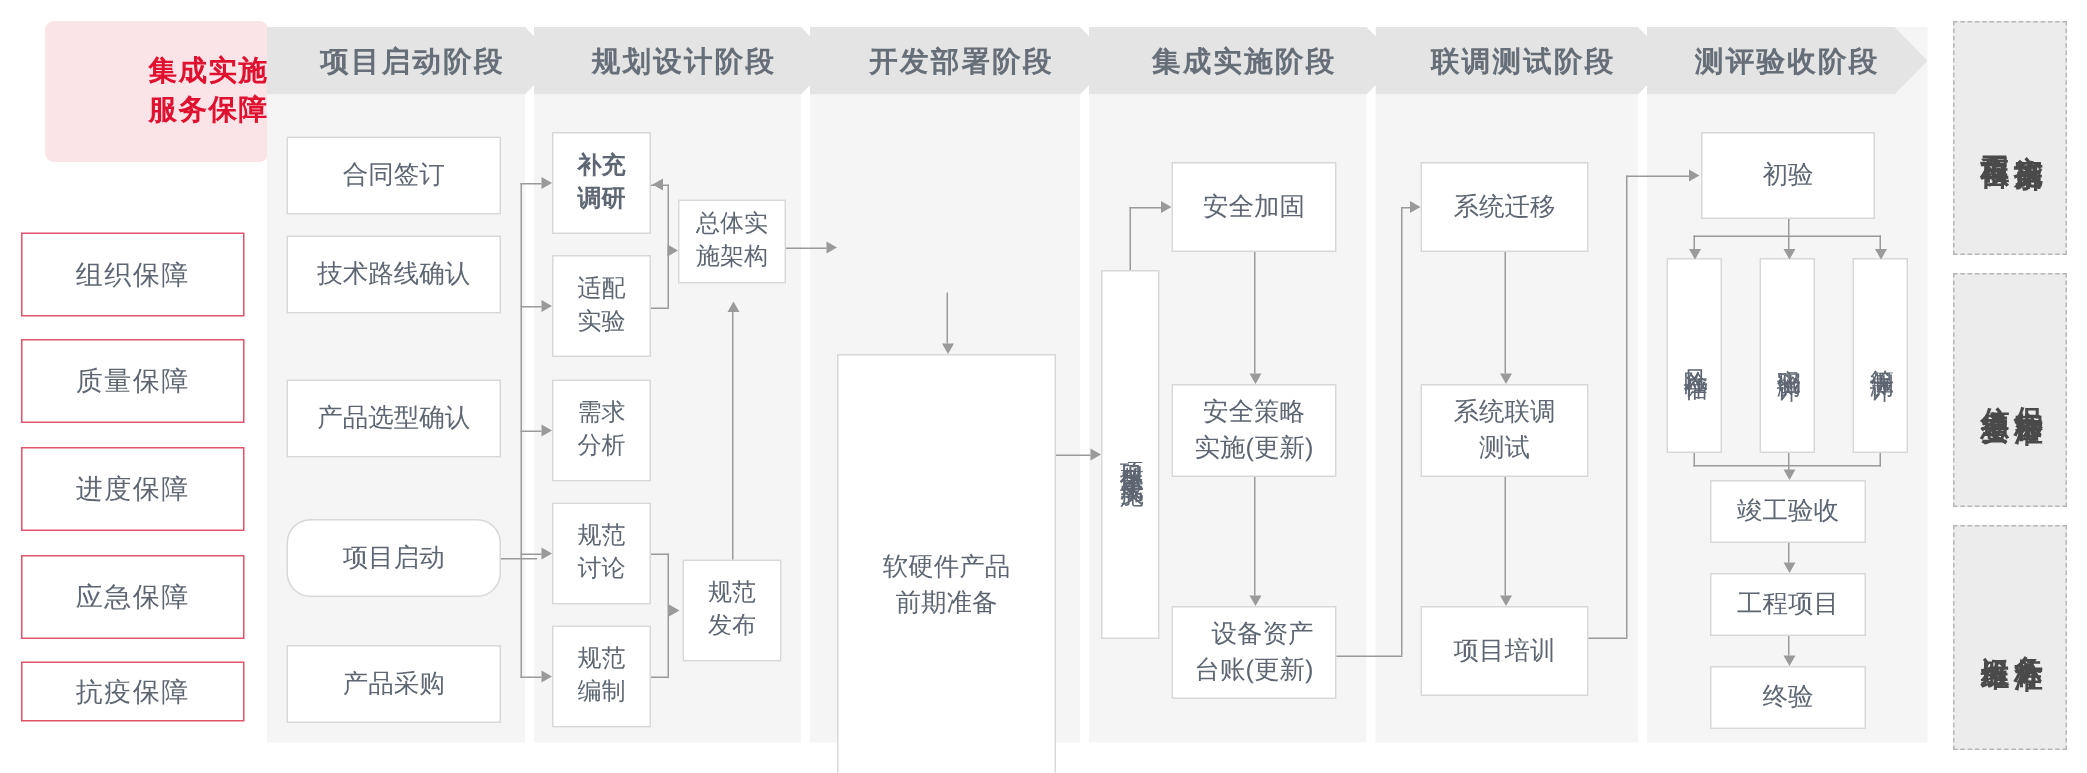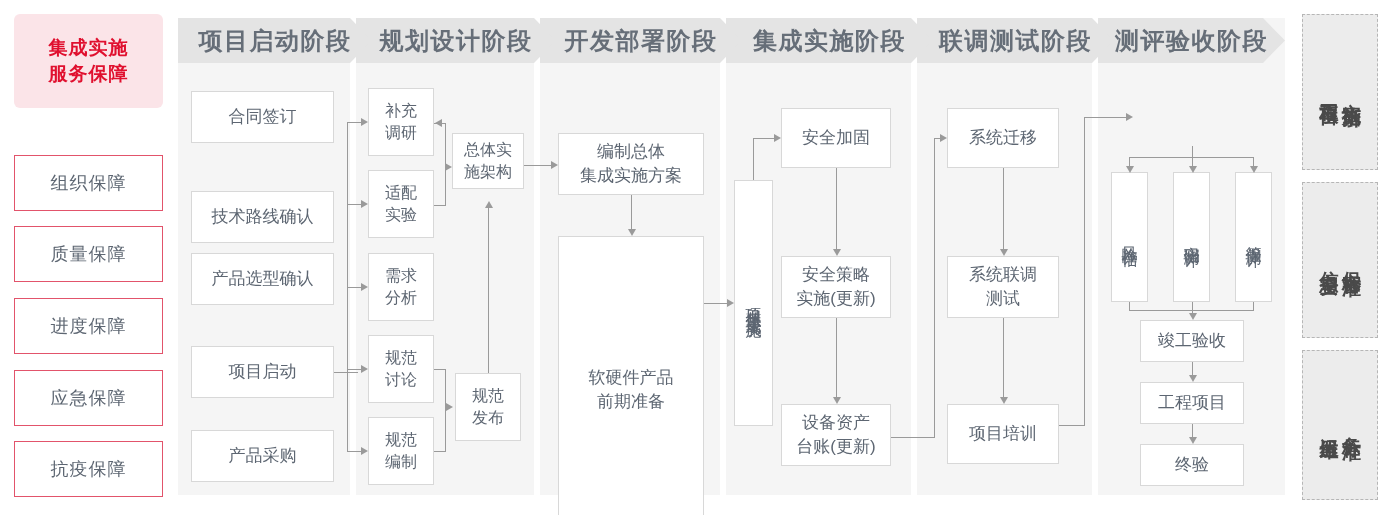--- a/index.html
+++ b/index.html
@@ -39,21 +39,21 @@
   }
 
   
   .col-body{
     background:#f5f5f5;
   }
   .col-head{
     background:#e4e4e4;
     color:#666e78;
     font-weight:bold;
-    font-size:24px;
+    font-size:19px;
     display:flex;align-items:center;justify-content:center;
     letter-spacing:1.5px;
     clip-path:polygon(0 0, calc(100% - 22px) 0, 100% 50%, calc(100% - 22px) 100%, 0 100%);
   }
   .col-head.first{
     clip-path:polygon(0 0, calc(100% - 22px) 0, 100% 50%, calc(100% - 22px) 100%, 0 100%);
   }
 
   
   .node{
@@ -116,85 +116,84 @@
     letter-spacing:2px;
     line-height:1.18;
     height:auto;
   }
 </style>
 </head>
 <body>
 
 <div id="root">
 
-  <div class="abs side-title" style="left:14px;top:14px;width:149px;height:94px;">
+  <div class="abs side-title" style="left:30px;top:14px;width:149px;height:94px;justify-content:flex-end;">
     <div>
       <span>集成实施</span>
       <span>服务保障</span>
     </div>
   </div>
 
   <div class="abs side-box" style="left:14px;top:155px;width:149px;height:56px;">组织保障</div>
   <div class="abs side-box" style="left:14px;top:226px;width:149px;height:56px;">质量保障</div>
   <div class="abs side-box" style="left:14px;top:298px;width:149px;height:56px;">进度保障</div>
   <div class="abs side-box" style="left:14px;top:370px;width:149px;height:56px;">应急保障</div>
-  <div class="abs side-box" style="left:14px;top:441px;width:149px;height:56px;">抗疫保障</div>
+  <div class="abs side-box" style="left:14px;top:441px;width:149px;height:40px;">抗疫保障</div>
 
   <div class="abs col-body" style="left:178px;top:18px;width:172px;height:477px;"></div>
   <div class="abs col-body" style="left:356px;top:18px;width:178px;height:477px;"></div>
   <div class="abs col-body" style="left:540px;top:18px;width:180px;height:477px;"></div>
   <div class="abs col-body" style="left:726px;top:18px;width:185px;height:477px;"></div>
   <div class="abs col-body" style="left:917px;top:18px;width:175px;height:477px;"></div>
   <div class="abs col-body" style="left:1098px;top:18px;width:187px;height:477px;"></div>
 
   <div class="abs col-head first" style="left:178px;top:18px;width:194px;height:45px;z-index:5;">项目启动阶段</div>
   <div class="abs col-head" style="left:356px;top:18px;width:200px;height:45px;z-index:4;">规划设计阶段</div>
   <div class="abs col-head" style="left:540px;top:18px;width:202px;height:45px;z-index:3;">开发部署阶段</div>
   <div class="abs col-head" style="left:726px;top:18px;width:207px;height:45px;z-index:2;">集成实施阶段</div>
   <div class="abs col-head" style="left:917px;top:18px;width:197px;height:45px;z-index:1;">联调测试阶段</div>
   <div class="abs col-head" style="left:1098px;top:18px;width:187px;height:45px;z-index:0;">测评验收阶段</div>
 
   <div class="abs node" style="left:191px;top:91px;width:143px;height:52px;">合同签订</div>
-  <div class="abs node" style="left:191px;top:157px;width:143px;height:52px;margin-top:34px;">技术路线确认</div>
+  <div class="abs node" style="left:191px;top:157px;width:143px;height:52px;">技术路线确认</div>
   <div class="abs node" style="left:191px;top:253px;width:143px;height:52px;">产品选型确认</div>
-  <div class="abs node" style="left:191px;top:346px;width:143px;height:52px;">项目启动</div>
+  <div class="abs node" style="left:191px;top:346px;width:143px;height:52px;border-radius:16px;">项目启动</div>
   <div class="abs node" style="left:191px;top:430px;width:143px;height:52px;">产品采购</div>
 
-  <div class="abs node small" style="left:368px;top:88px;width:66px;height:68px;white-space:pre-line;">补充
+  <div class="abs node small" style="left:368px;top:88px;width:66px;height:68px;white-space:pre-line;font-weight:bold;">补充
 调研</div>
   <div class="abs node small" style="left:368px;top:170px;width:66px;height:68px;white-space:pre-line;">适配
 实验</div>
   <div class="abs node small" style="left:368px;top:253px;width:66px;height:68px;white-space:pre-line;">需求
 分析</div>
   <div class="abs node small" style="left:368px;top:335px;width:66px;height:68px;white-space:pre-line;">规范
 讨论</div>
   <div class="abs node small" style="left:368px;top:417px;width:66px;height:68px;white-space:pre-line;">规范
 编制</div>
   <div class="abs node small" style="left:452px;top:133px;width:72px;height:56px;white-space:pre-line;">总体实
 施架构</div>
   <div class="abs node small" style="left:455px;top:373px;width:66px;height:68px;white-space:pre-line;">规范
 发布</div>
 
-  <div class="abs node" style="left:558px;top:133px;width:146px;height:62px;white-space:pre-line;">编制总体
-集成实施方案</div>
   <div class="abs node" style="left:558px;top:236px;width:146px;height:308px;white-space:pre-line;">软硬件产品
 前期准备</div>
 
   <div class="abs node vert" style="left:734px;top:180px;width:39px;height:246px;font-size:16px;">项目整体集成实施</div>
   <div class="abs node" style="left:781px;top:108px;width:110px;height:60px;">安全加固</div>
   <div class="abs node" style="left:781px;top:256px;width:110px;height:62px;white-space:pre-line;">安全策略
 实施(更新)</div>
-  <div class="abs node" style="left:781px;top:404px;width:110px;height:62px;white-space:pre-line;">设备资产
+  <div class="abs node" style="left:781px;top:404px;width:110px;height:62px;white-space:pre-line;text-align:right;">设备资产
 台账(更新)</div>
 
   <div class="abs node" style="left:947px;top:108px;width:112px;height:60px;">系统迁移</div>
   <div class="abs node" style="left:947px;top:256px;width:112px;height:62px;white-space:pre-line;">系统联调
 测试</div>
   <div class="abs node" style="left:947px;top:404px;width:112px;height:60px;">项目培训</div>
 
+  <div class="abs node" style="left:1134px;top:88px;width:116px;height:58px;">初验</div>
   <div class="abs node vert" style="left:1111px;top:172px;width:37px;height:130px;font-size:16px;">风险评估</div>
   <div class="abs node vert" style="left:1173px;top:172px;width:37px;height:130px;font-size:16px;">密码测评</div>
   <div class="abs node vert" style="left:1235px;top:172px;width:37px;height:130px;font-size:16px;">等保测评</div>
   <div class="abs node" style="left:1140px;top:320px;width:104px;height:42px;">竣工验收</div>
   <div class="abs node" style="left:1140px;top:382px;width:104px;height:42px;">工程项目</div>
   <div class="abs node" style="left:1140px;top:444px;width:104px;height:42px;">终验</div>
 
   <div class="ln lh" style="left:334px;top:372px;width:24px;"></div>
 
   <div class="ln lv" style="left:347px;top:122px;height:330px;"></div>

